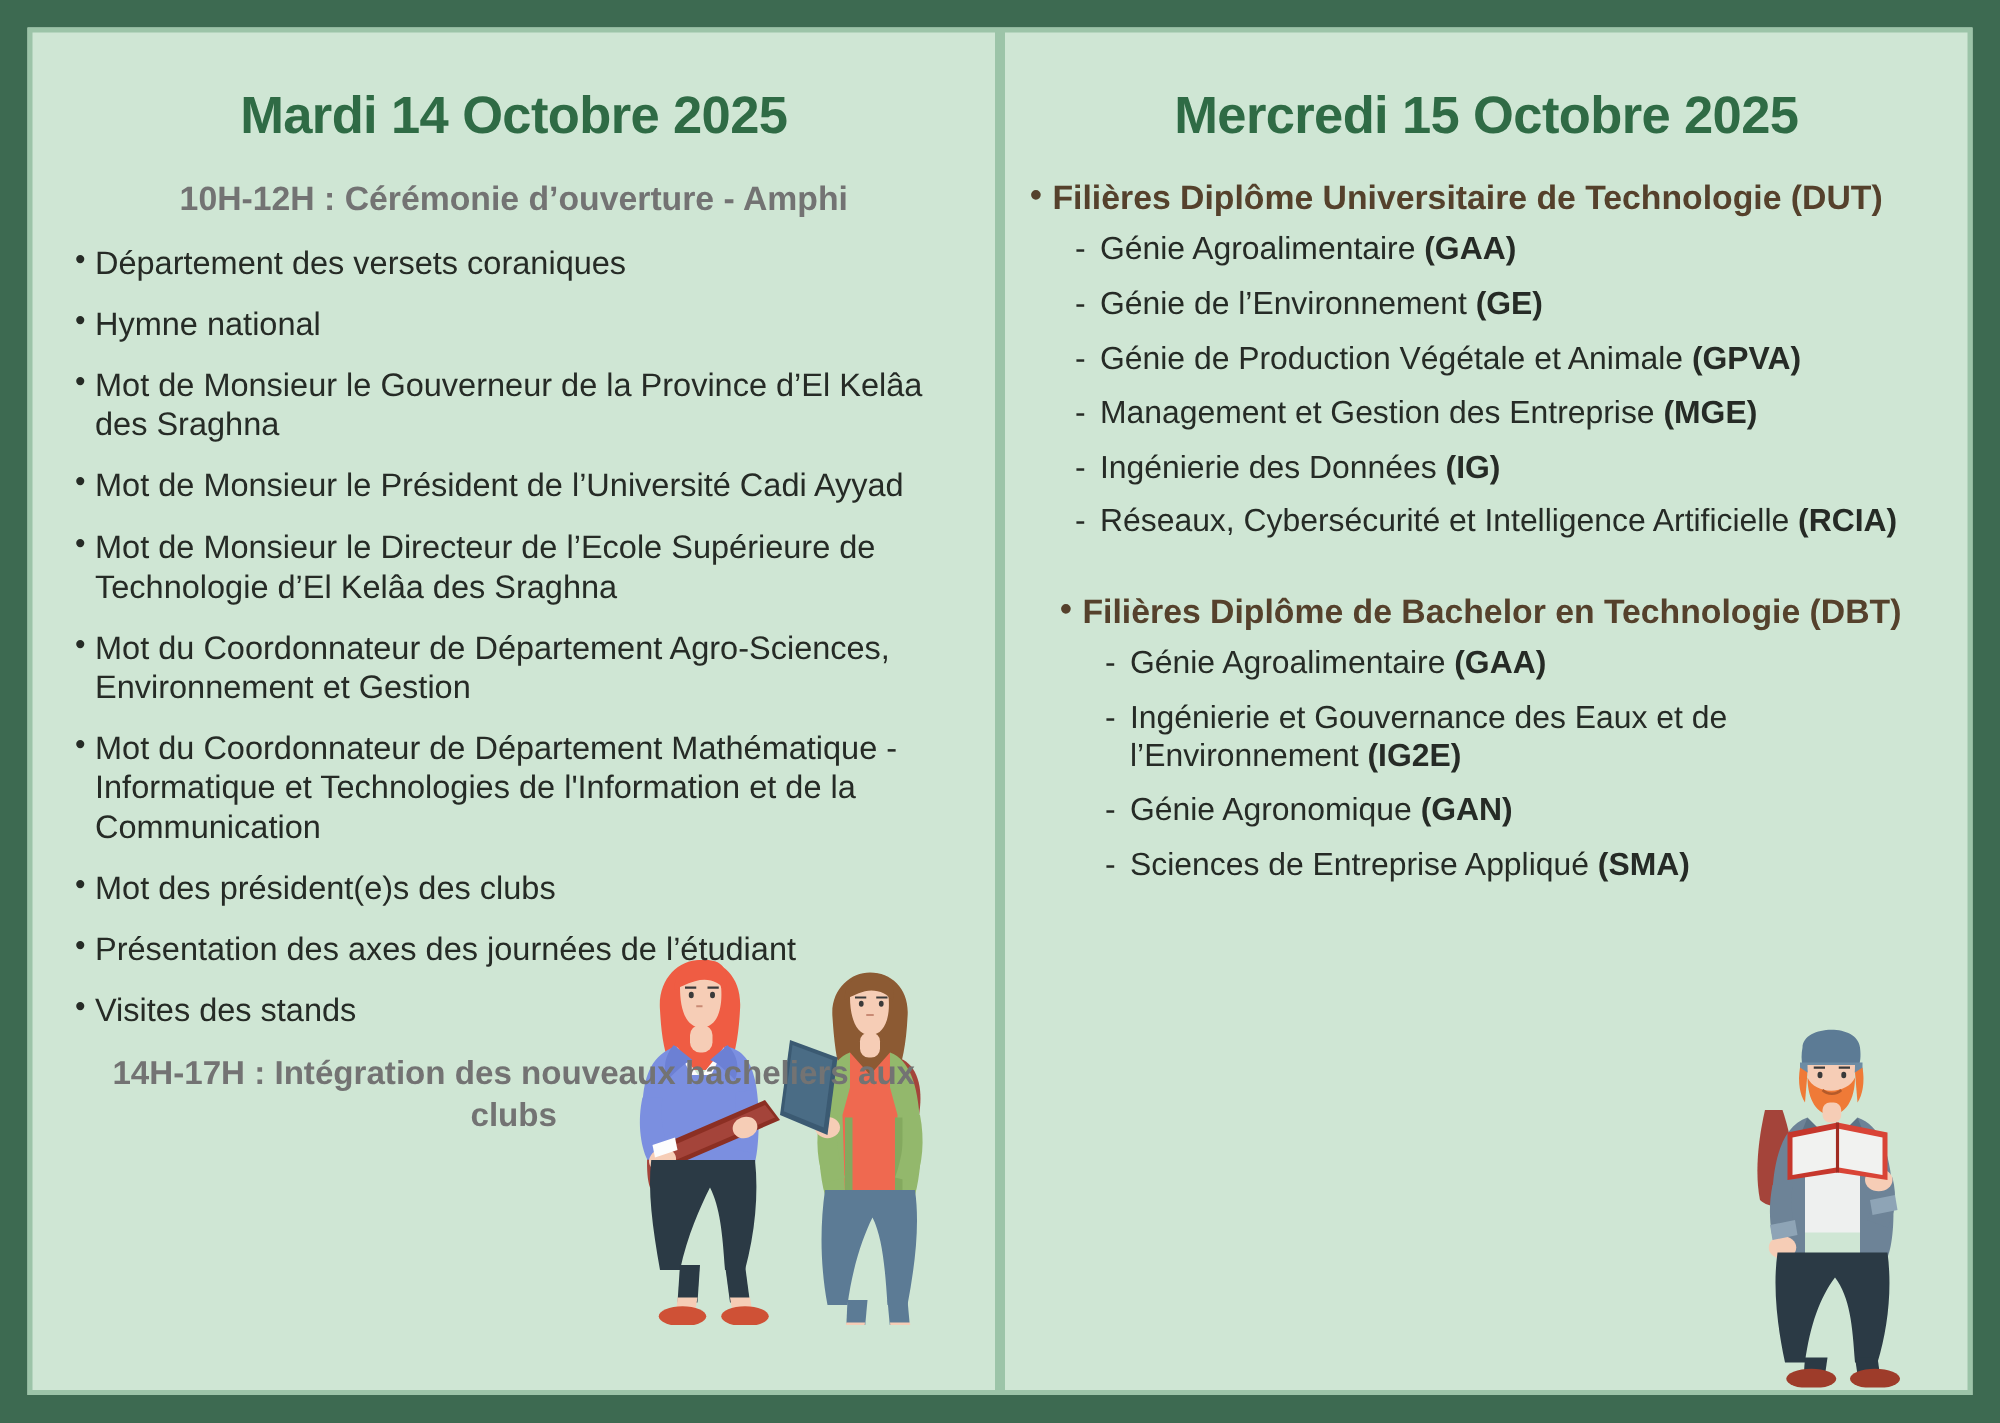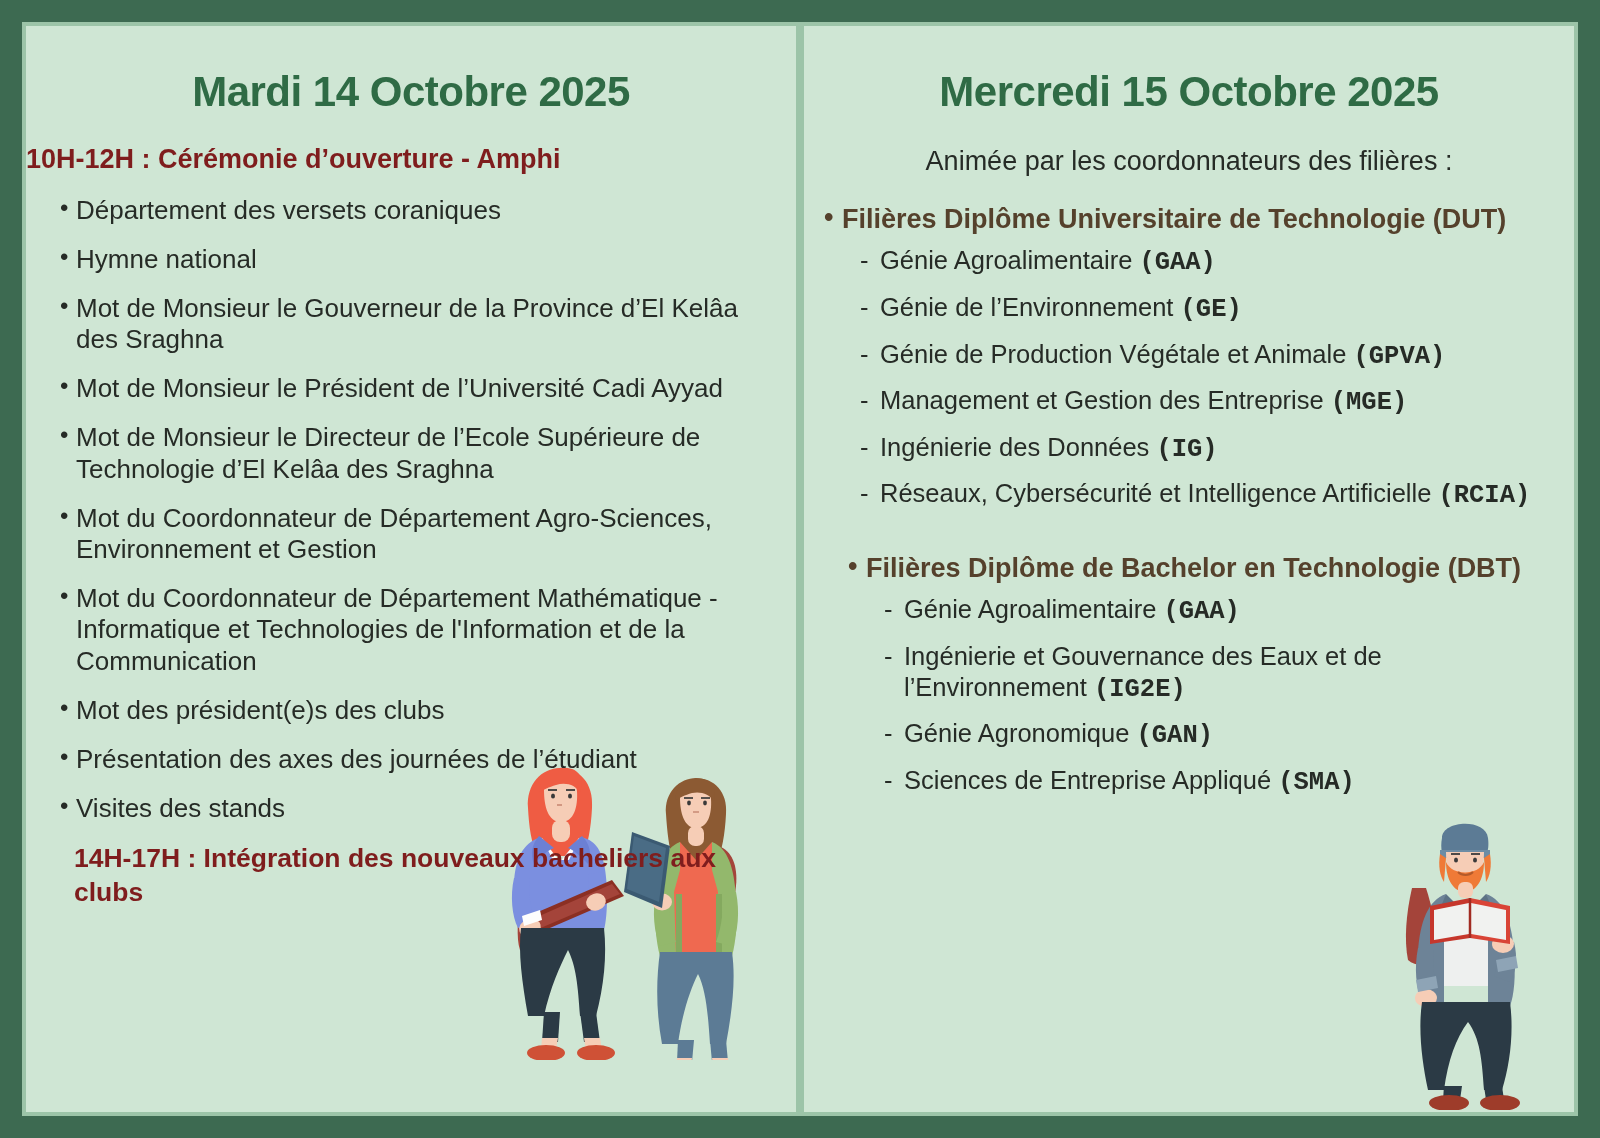--- a/index.html
+++ b/index.html
@@ -43,21 +43,22 @@
   .day-title {
     text-align: center;
     color: #2f6b45;
     font-weight: bold;
     font-size: 42px;
     letter-spacing: -0.5px;
     margin-top: 42px;
   }
 
   .session-head {
-    color: #7f1d1d;
+    text-align: center;
+    color: #737373;
     font-weight: bold;
     font-size: 27px;
     line-height: 1.28;
   }
 
   .left .session-head.top   { margin-top: 26px; }
   .right .session-head.top  { margin-top: 24px; padding: 0 16px; }
 
   .session-head.bottom {
     font-size: 26.5px;
@@ -134,21 +135,21 @@
     padding-left: 20px;
   }
 
   .group li::before {
     content: "\2011";
     position: absolute;
     left: 0;
     top: 0;
   }
 
-  .group li b { font-weight: bold; font-family: Liberation Mono, monospace; }
+  .group li b { font-weight: bold; }
 
   
   .art {
     position: absolute;
     z-index: 1;
     pointer-events: none;
   }
   .art-women { right: 22px; bottom: 52px; }
   .art-man   { right: 8px;  bottom: 2px; }
 </style>
@@ -269,21 +270,20 @@
         <ellipse cx="88" cy="296" rx="18" ry="7.5" fill="#cf5136"></ellipse>
       </g>
     </svg>
   </section>
 
   <section class="panel right">
     <div class="panel-inner">
       <h1 class="day-title">Mercredi 15 Octobre 2025</h1>
 
 
-      <div class="intro">Animée par les coordonnateurs des filières :</div>
 
       <div id="right-groups">
           <div class="group">
             <div class="group-title">Filières Diplôme Universitaire de Technologie (DUT)</div>
             <ul>
               <li><span>Génie Agroalimentaire</span> <b>(GAA)</b></li>
               <li><span>Génie de l’Environnement</span> <b>(GE)</b></li>
               <li><span>Génie de Production Végétale et Animale</span> <b>(GPVA)</b></li>
               <li><span>Management et Gestion des Entreprise</span> <b>(MGE)</b></li>
               <li><span>Ingénierie des Données</span> <b>(IG)</b></li>

